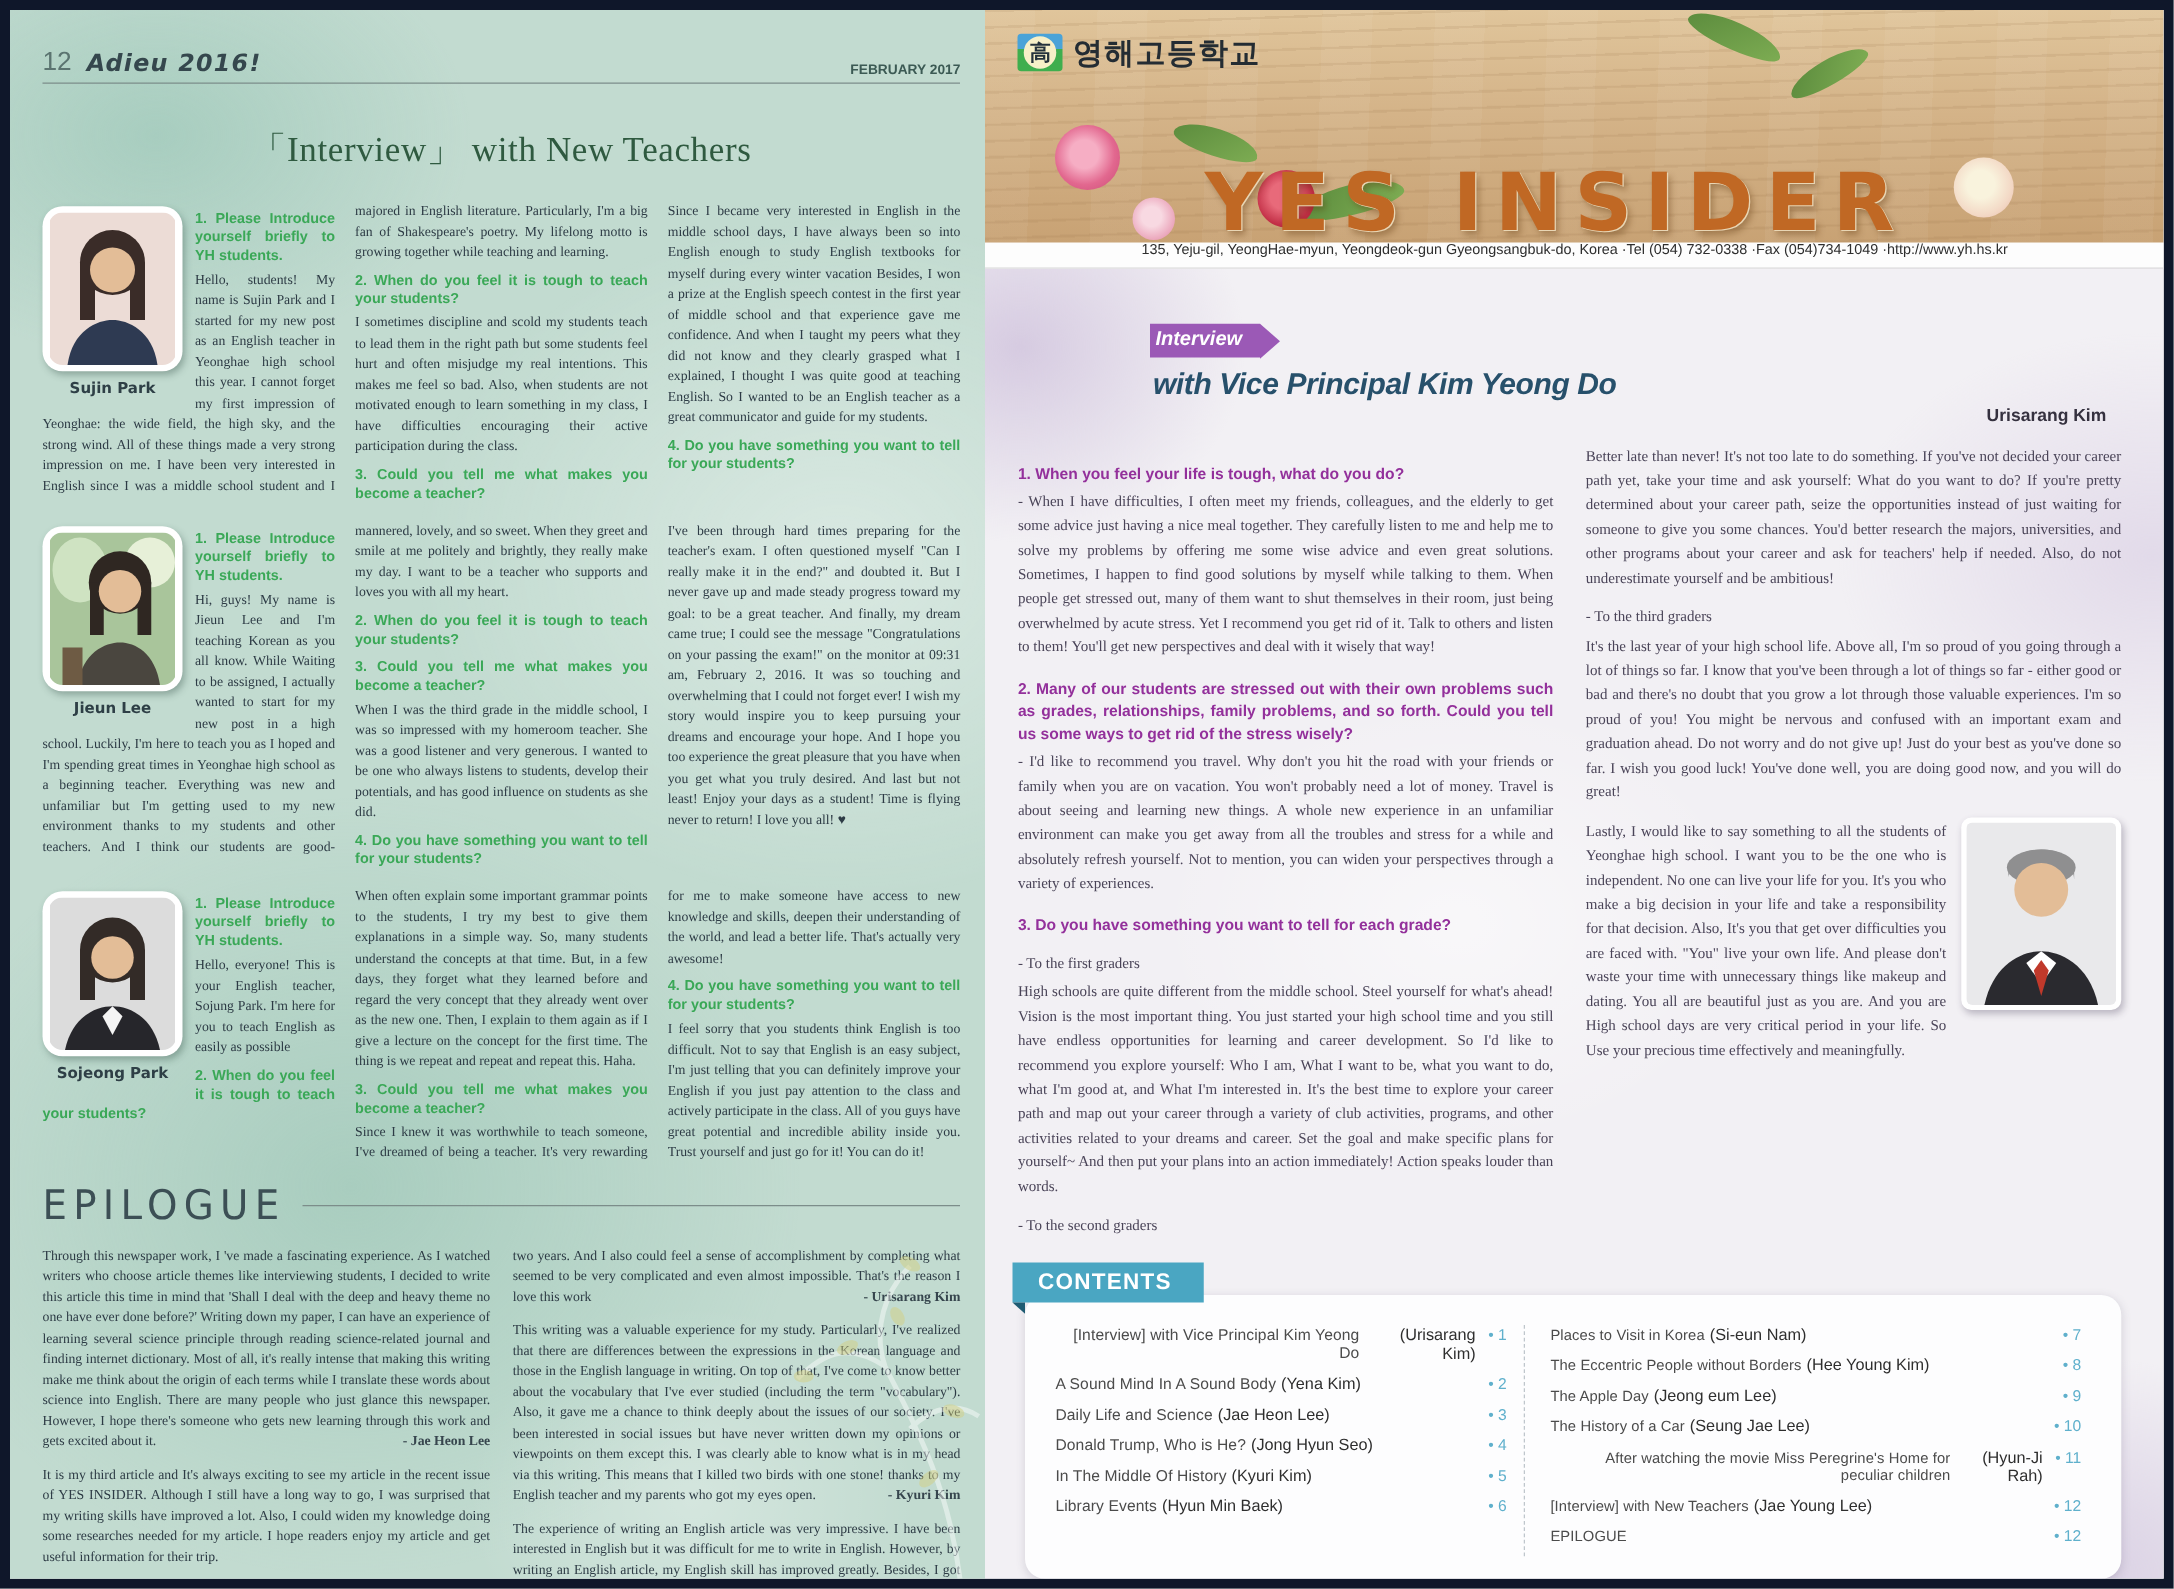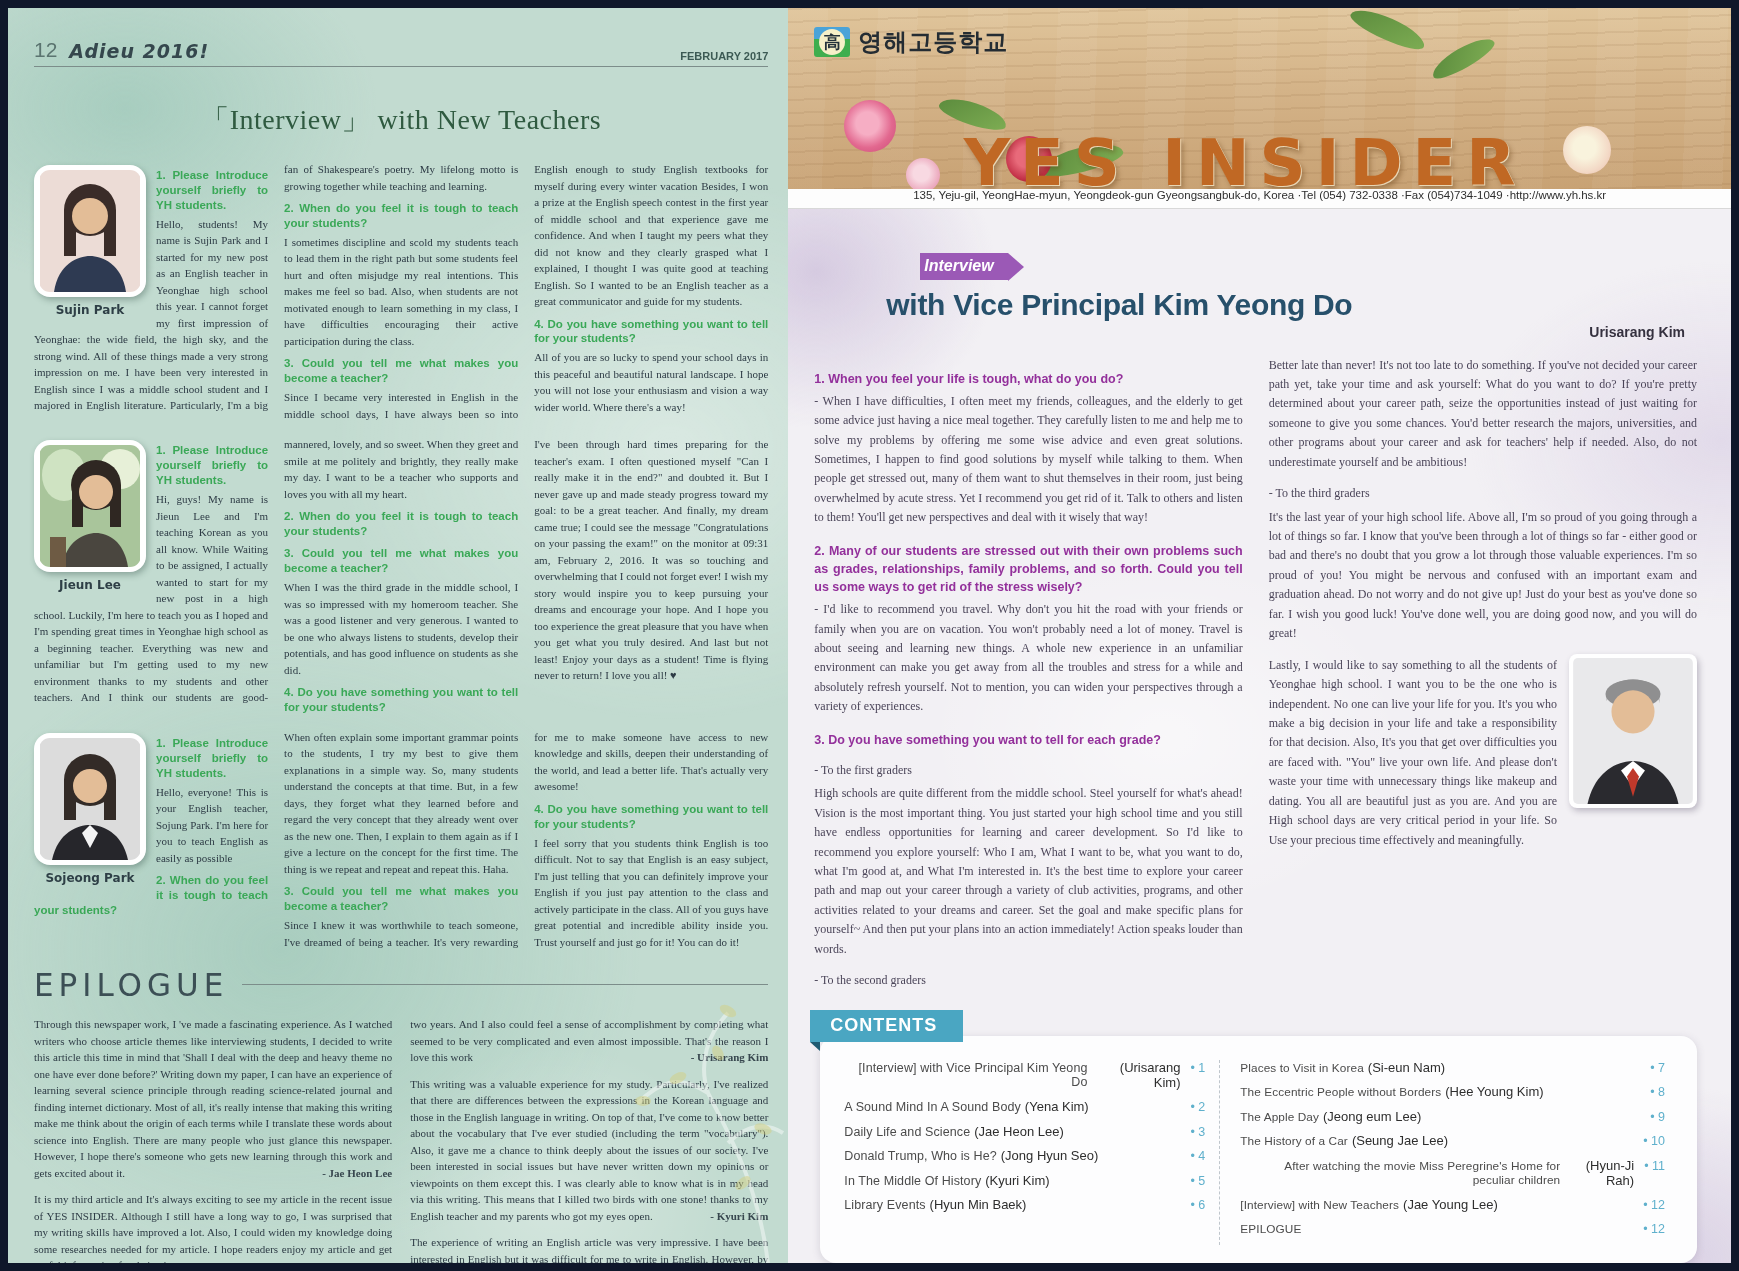--- a/index.html
+++ b/index.html
@@ -71,21 +71,21 @@
     background-color:#f2f0f4;
     background-image:
       radial-gradient(ellipse 300px 260px at 3% 6%, rgba(186,166,206,.5), transparent 60%),
       radial-gradient(ellipse 420px 300px at 99% 22%, rgba(196,178,214,.35), transparent 60%),
       radial-gradient(ellipse 500px 300px at 90% 100%, rgba(182,162,204,.45), transparent 60%),
       radial-gradient(ellipse 400px 300px at 40% 50%, rgba(255,255,255,.5), transparent 60%);
   }
   .int-badge { display:inline-block; position:relative; background:#9b59b6; color:#fff; font-family:"Liberation Sans",sans-serif;
     font-style:italic; font-weight:bold; font-size:16px; padding:4px 14px 5px 4px; margin-left:106px; }
   .int-badge::after { content:""; position:absolute; left:100%; top:0; border-top:14.5px solid transparent; border-bottom:14.5px solid transparent; border-left:16px solid #9b59b6; }
-  .int-title { font-family:"Liberation Sans",sans-serif; font-size:30px; color:#27506b; margin:8px 0 2px 72px; letter-spacing:-.3px; }
+  .int-title { font-family:"Liberation Sans",sans-serif; font-size:24px; color:#27506b; margin:8px 0 2px 108px; letter-spacing:-.3px;font-style:italic; }
   .int-byline { text-align:right; font-family:"Liberation Sans",sans-serif; font-weight:bold; font-size:14px; color:#35313f; margin:2px 12px 16px 0; }
 
   .vp-cols { columns:2; column-gap:26px; column-fill:auto; height:648px; font-size:12px; line-height:1.62; color:#4a4458; text-align:justify; }
   .vp-cols p { margin-bottom:4px; }
   .pq { font-family:"Liberation Sans",sans-serif; font-weight:bold; font-size:12.5px; color:#93309b; line-height:1.45; margin:14px 0 4px 0; }
   .grade-label { margin-top:12px; }
   .vp-photo { float:right; width:128px; margin:6px 0 6px 12px; background:#fff; padding:4px; border-radius:8px; box-shadow:2px 3px 6px rgba(60,50,80,.3); break-inside:avoid; }
   .vp-photo svg { display:block; width:100%; height:146px; border-radius:5px; }
   .p-vp .pbg{fill:#e9e9eb;} .p-vp .hair{fill:#8f8f90;} .p-vp .torso{fill:#2a2a2f;}
 
@@ -130,21 +130,20 @@
         </div>
         <div class="photo-name">Sujin Park</div>
       </div>
       <h4 class="qh">1. Please Introduce yourself briefly to YH students.</h4>
       <p>Hello, students! My name is Sujin Park and I started for my new post as an English teacher in Yeonghae high school this year. I cannot forget my first impression of Yeonghae: the wide field, the high sky, and the strong wind. All of these things made a very strong impression on me. I have been very interested in English since I was a middle school student and I majored in English literature. Particularly, I'm a big fan of Shakespeare's poetry. My lifelong motto is growing together while teaching and learning.</p>
       <h4 class="qh">2. When do you feel it is tough to teach your students?</h4>
       <p>I sometimes discipline and scold my students teach to lead them in the right path but some students feel hurt and often misjudge my real intentions. This makes me feel so bad. Also, when students are not motivated enough to learn something in my class, I have difficulties encouraging their active participation during the class.</p>
       <h4 class="qh">3. Could you tell me what makes you become a teacher?</h4>
       <p>Since I became very interested in English in the middle school days, I have always been so into English enough to study English textbooks for myself during every winter vacation Besides, I won a prize at the English speech contest in the first year of middle school and that experience gave me confidence. And when I taught my peers what they did not know and they clearly grasped what I explained, I thought I was quite good at teaching English. So I wanted to be an English teacher as a great communicator and guide for my students.</p>
       <h4 class="qh">4. Do you have something you want to tell for your students?</h4>
-      <p>All of you are so lucky to spend your school days in this peaceful and beautiful natural landscape. I hope you will not lose your enthusiasm and vision a way wider world. Where there's a way!</p>
     </div>
 
     <div class="teacher-block">
       <div class="photo-card">
         <div class="photo-frame">
           <svg class="portrait p-jieun" viewBox="0 0 100 122">
             <rect class="pbg" width="100" height="122"></rect>
             <ellipse cx="24" cy="30" rx="22" ry="26" fill="#cfe3c2"></ellipse>
             <ellipse cx="80" cy="24" rx="20" ry="20" fill="#e7f0d8"></ellipse>
             <ellipse class="hair" cx="56" cy="40" rx="25" ry="25"></ellipse>

